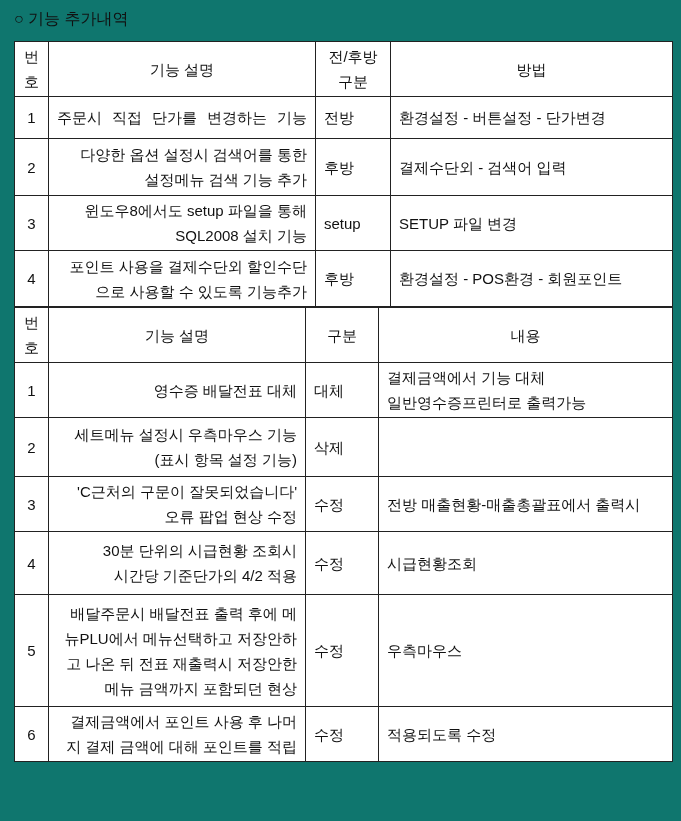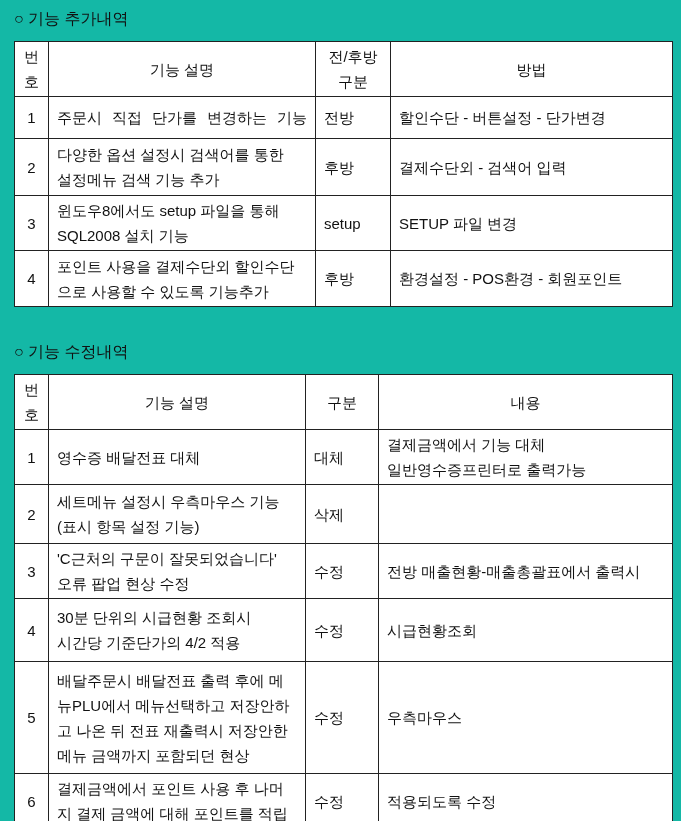--- a/index.html
+++ b/index.html
@@ -8,21 +8,21 @@
     background: #ffffff;
     width: 681px;
     font-family: "Liberation Sans", sans-serif;
     color: #111111;
   }
   .page {
     width: 681px;
     height: 821px;
     box-sizing: border-box;
     padding: 9px 9px 9px 14px;
-    background: #14b8a6;
+    background: #0f766e;
     overflow: hidden;
   }
   .section-title {
     font-size: 16px;
     font-weight: normal;
     line-height: 20px;
     margin: 0 0 12px 0;
     color: #111111;
     white-space: nowrap;
   }
@@ -48,36 +48,36 @@
   }
   td.cell-no {
     text-align: center;
     padding: 2px 2px;
   }
   td.cell-type {
     text-align: left;
     padding: 2px 2px;
   }
   td.cell-desc {
-    text-align: left;
+    text-align: right;
   }
   td.cell-main {
     text-align: left;
     padding: 2px 11px;
   }
   tr.header-row td {
     text-align: center;
     padding: 2px 2px;
   }
   td.stretch {
     text-align: justify;
     text-align-last: justify;
   }
   td.centered {
-    text-align: left;
+    text-align: right;
   }
 </style>
 </head>
 <body>
 
 <div class="page">
 
   <h2 class="section-title">○ 기능 추가내역</h2>
 
   <table class="doc-table">
@@ -93,21 +93,21 @@
 호</td>
         <td class="cell-desc">기능 설명</td>
         <td class="cell-type">전/후방
 구분</td>
         <td class="cell-main">방법</td>
       </tr>
       <tr style="height:42px">
         <td class="cell-no">1</td>
         <td class="cell-desc stretch">주문시 직접 단가를 변경하는 기능</td>
         <td class="cell-type">전방</td>
-        <td class="cell-main">할인수단 - 버튼설정 - 단가변경</td>
+        <td class="cell-main">환경설정 - 버튼설정 - 단가변경</td>
       </tr>
       <tr style="height:57px">
         <td class="cell-no">2</td>
         <td class="cell-desc">다양한 옵션 설정시 검색어를 통한
 설정메뉴 검색 기능 추가</td>
         <td class="cell-type">후방</td>
         <td class="cell-main">결제수단외 - 검색어 입력</td>
       </tr>
       <tr style="height:55px">
         <td class="cell-no">3</td>
@@ -119,21 +119,20 @@
       <tr style="height:56px">
         <td class="cell-no">4</td>
         <td class="cell-desc">포인트 사용을 결제수단외 할인수단
 으로 사용할 수 있도록 기능추가</td>
         <td class="cell-type">후방</td>
         <td class="cell-main">환경설정 - POS환경 - 회원포인트</td>
       </tr>
     </tbody>
   </table>
 
-  <h2 class="section-title gap-between">○ 기능 수정내역</h2>
 
   <table class="doc-table">
     <colgroup>
       <col style="width:34px">
       <col style="width:257px">
       <col style="width:73px">
       <col style="width:294px">
     </colgroup>
     <tbody>
       <tr class="header-row" style="height:45px">

